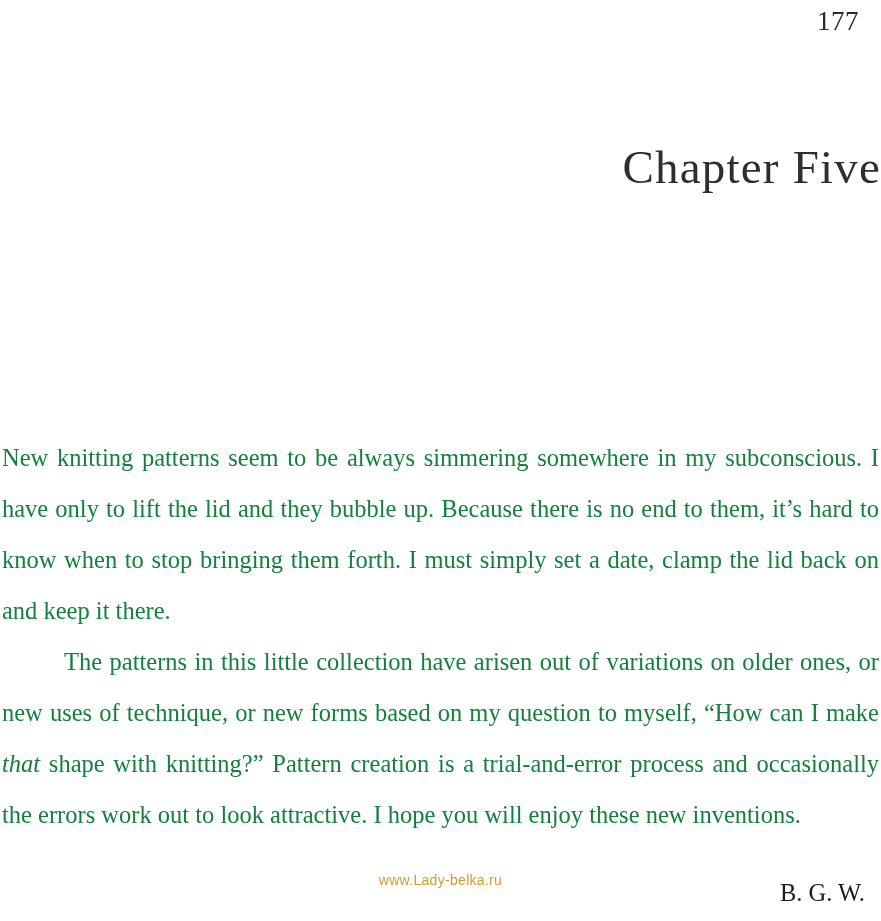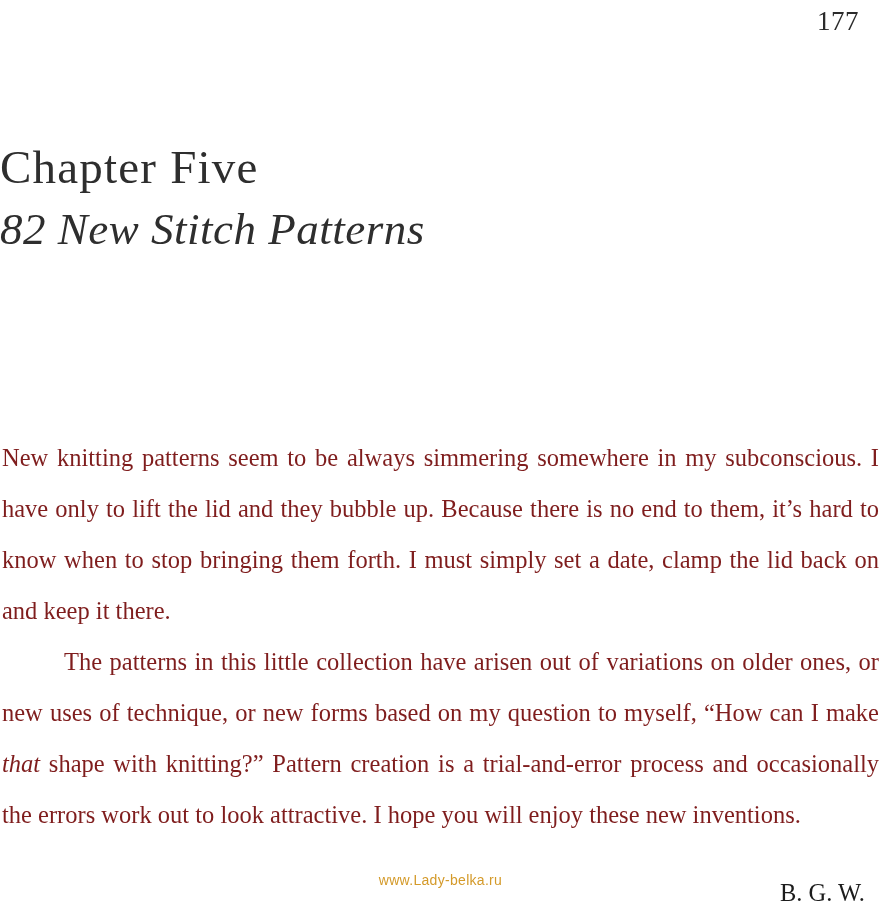--- a/index.html
+++ b/index.html
@@ -29,21 +29,21 @@
     font-family: "Liberation Serif", serif;
     font-size: 27px;
     color: #2b2b2b;
     letter-spacing: 0.5px;
   }
   .chapter-head {
     position: absolute;
     top: 140px;
     left: 0;
     width: 881px;
-    text-align: left;
+    text-align: right;
   }
   .chapter-title {
     font-family: "Liberation Serif", serif;
     font-size: 47px;
     font-weight: 400;
     color: #2e2e2e;
     letter-spacing: 1.2px;
     line-height: 1.15;
     margin: 0;
   }
@@ -57,21 +57,21 @@
     line-height: 1.2;
     margin: 8px 0 0 0;
   }
   .body-text {
     position: absolute;
     top: 432px;
     left: 2px;
     width: 877px;
     font-size: 24.5px;
     line-height: 51px;
-    color: #7f1d1d;
+    color: #15803d;
     text-align: justify;
     text-justify: inter-word;
   }
   .body-text p {
     margin: 0;
   }
   .body-text p + p {
     text-indent: 62px;
   }
   .body-text .emph {
@@ -105,21 +105,20 @@
 </style>
 </head>
 <body>
 
 <div class="page">
 
   <div class="page-number">177</div>
 
   <div class="chapter-head">
     <h1 class="chapter-title">Chapter Five</h1>
-    <h2 class="chapter-subtitle">82 New Stitch Patterns</h2>
   </div>
 
   <div class="body-text">
     <p>New knitting patterns seem to be always simmering somewhere in my subconscious. I have only to lift the lid and they bubble up. Because there is no end to them, it’s hard to know when to stop bringing them forth. I must simply set a date, clamp the lid back on and keep it there.</p>
     <p><span>The patterns in this little collection have arisen out of variations on older ones, or new uses of technique, or new forms based on my question to myself, “How can I make </span><span class="emph">that</span><span> shape with knitting?” Pattern creation is a trial-and-error process and occasionally the errors work out to look attractive. I hope you will enjoy these new inventions.</span></p>
   </div>
 
   <div class="signature">
     <div>B. G. W.</div>
     <div>December 2000</div>

